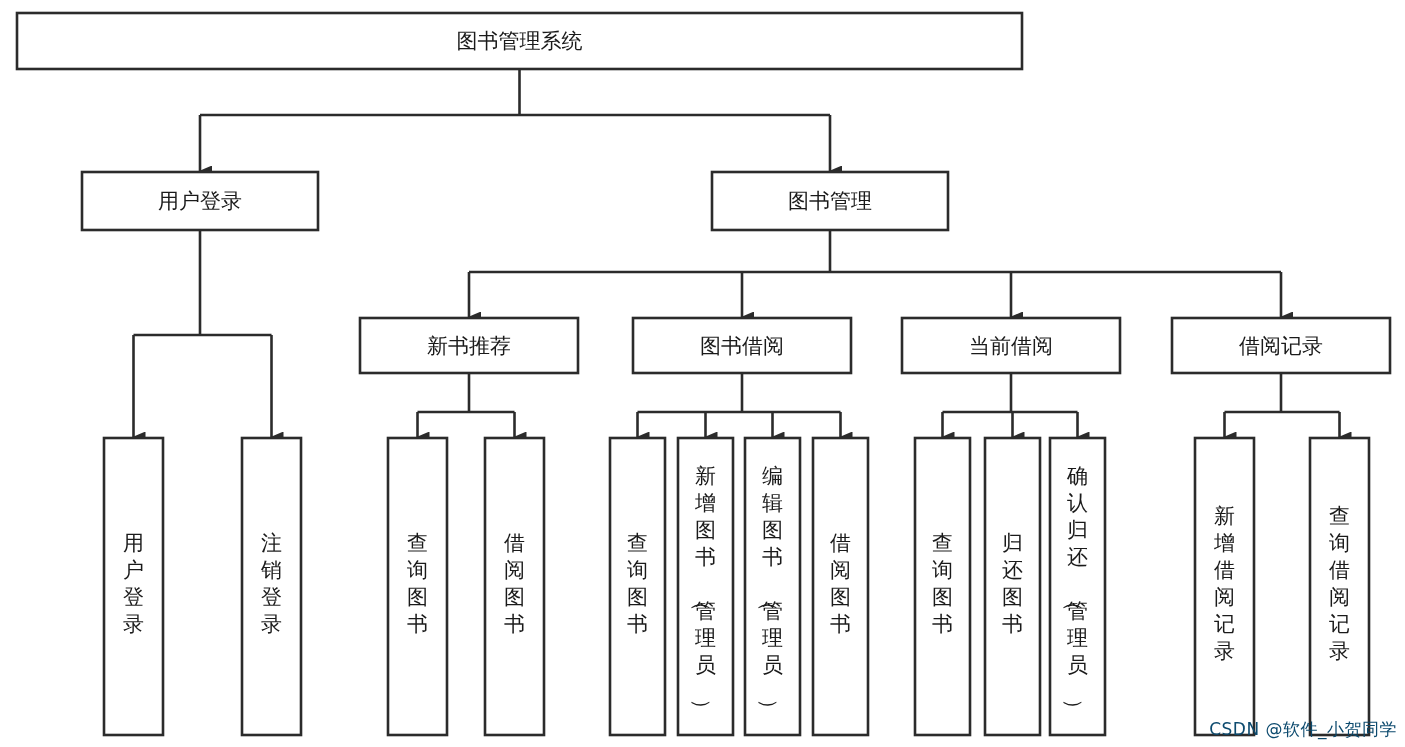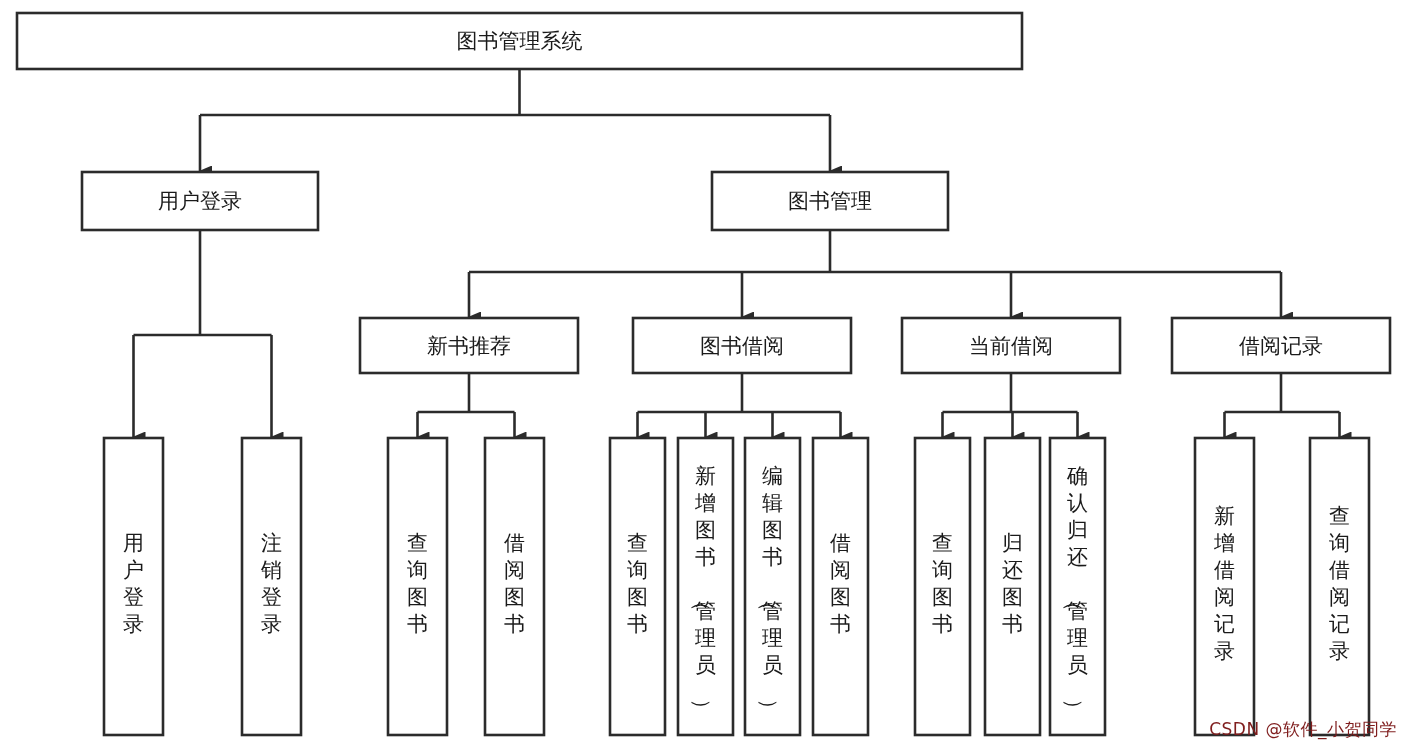--- a/index.html
+++ b/index.html
@@ -18,21 +18,21 @@
     text-anchor:middle;dominant-baseline:middle;
   }
   .leaf-label{
     font-family:"DejaVu Sans","Liberation Sans",sans-serif;
     font-size:21px;fill:#1a1a1a;
     text-anchor:middle;
   }
   .watermark{
     position:absolute;right:8px;bottom:6px;
     font-family:"DejaVu Sans","Liberation Sans",sans-serif;
-    font-size:17px;color:#7f1d1d;letter-spacing:0.5px;
+    font-size:17px;color:#0c4a6e;letter-spacing:0.5px;
     white-space:nowrap;user-select:none;
   }
 </style>
 </head>
 <body>
 
 <svg id="diagram" viewBox="0 0 1405 747" xmlns="http://www.w3.org/2000/svg">
   <defs>
     <marker id="arrowdown" markerWidth="12" markerHeight="14" refX="5.5" refY="12" orient="auto-start-reverse" markerUnits="userSpaceOnUse">
       <path d="M0,0 L11,0 L5.5,13 Z" class="arrow-head"></path>

